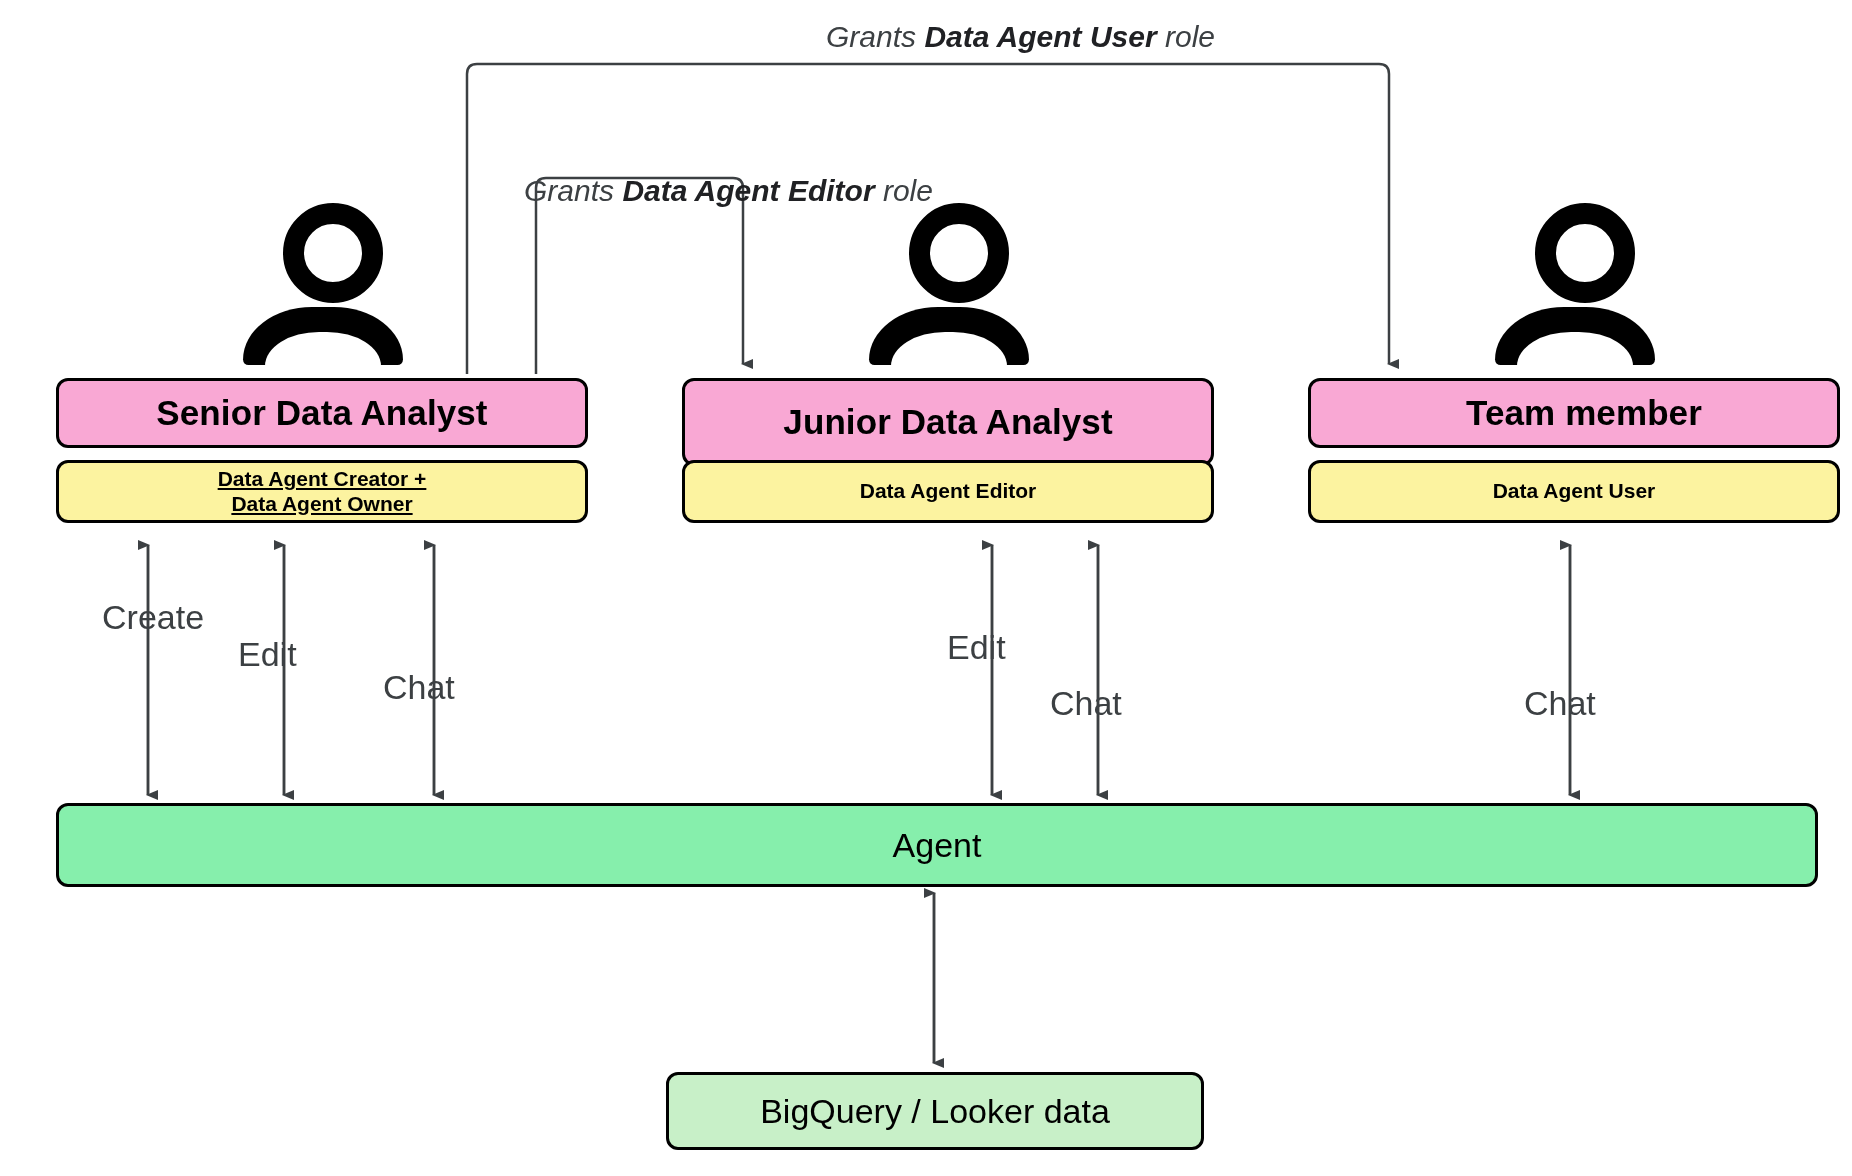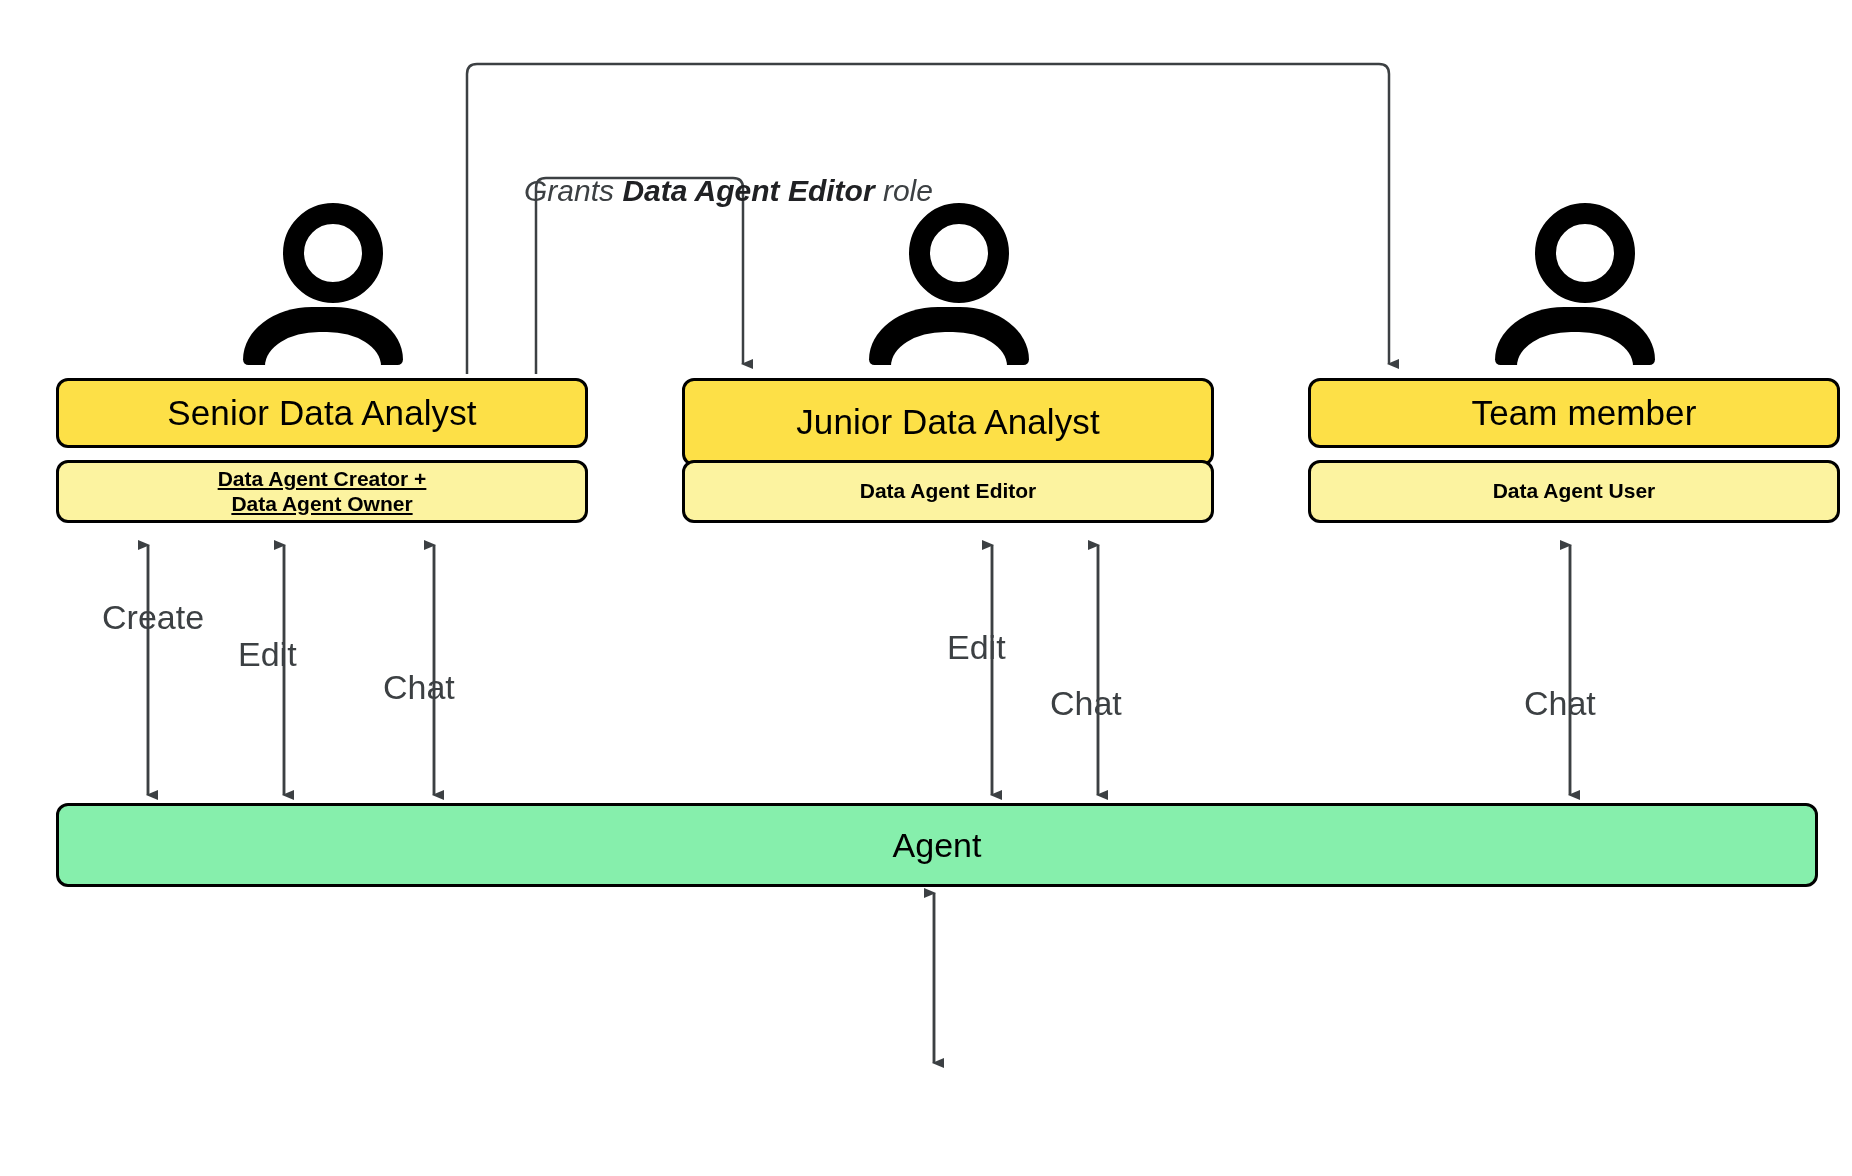--- a/index.html
+++ b/index.html
@@ -68,23 +68,23 @@
     box-sizing: border-box;
     border: 3px solid #000;
     border-radius: 12px;
     display: flex;
     align-items: center;
     justify-content: center;
     text-align: center;
     color: #000;
   }
   .node.role-title {
-    background: #fde047;
+    background: #f9a8d4;
     font-size: 35px;
-    font-weight: 400;
+    font-weight: 700;
     letter-spacing: 0.1px;
   }
   .node.role-badge {
     background: #fcf3a0;
     font-size: 21px;
     font-weight: bold;
     line-height: 1.18;
   }
   .node.agent-bar {
     background: #86efac;
@@ -149,20 +149,23 @@
     <line x1="1098" y1="795" x2="1098" y2="545" stroke="#3c4043" stroke-width="2.5" marker-end="url(#ah-up)"></line>
     <line x1="1098" y1="545" x2="1098" y2="795" stroke="#3c4043" stroke-width="2.5" marker-end="url(#ah-down)"></line>
 
     <line x1="1570" y1="795" x2="1570" y2="545" stroke="#3c4043" stroke-width="2.5" marker-end="url(#ah-up)"></line>
     <line x1="1570" y1="545" x2="1570" y2="795" stroke="#3c4043" stroke-width="2.5" marker-end="url(#ah-down)"></line>
 
     <line x1="934" y1="1063" x2="934" y2="893" stroke="#3c4043" stroke-width="2.5" marker-end="url(#ah-up)"></line>
     <line x1="934" y1="893" x2="934" y2="1063" stroke="#3c4043" stroke-width="2.5" marker-end="url(#ah-down)"></line>
   </svg>
 
+  <div class="grant-label" style="left:826px; top:20px;">
+    <span>Grants </span><b>Data Agent User</b><span> role</span>
+  </div>
 
   <div class="grant-label" style="left:524px; top:133px;margin-top:41px;">
     <span>Grants </span><b>Data Agent Editor</b><span> role</span>
   </div>
 
   <div class="person" style="left:243px; top:203px;">
     <div class="head"></div>
     <div class="body"></div>
   </div>
 
@@ -206,14 +209,17 @@
 
   <div class="edge-label" style="left:947px; top:628px;">Edit</div>
   <div class="edge-label" style="left:1050px; top:684px;">Chat</div>
 
   <div class="edge-label" style="left:1524px; top:684px;">Chat</div>
 
   <div class="node agent-bar" style="left:56px; top:803px; width:1762px; height:84px;">
     <span>Agent</span>
   </div>
 
+  <div class="node data-box" style="left:666px; top:1072px; width:538px; height:78px;">
+    <span>BigQuery / Looker data</span>
+  </div>
 
 </div>
 
 </body></html>

